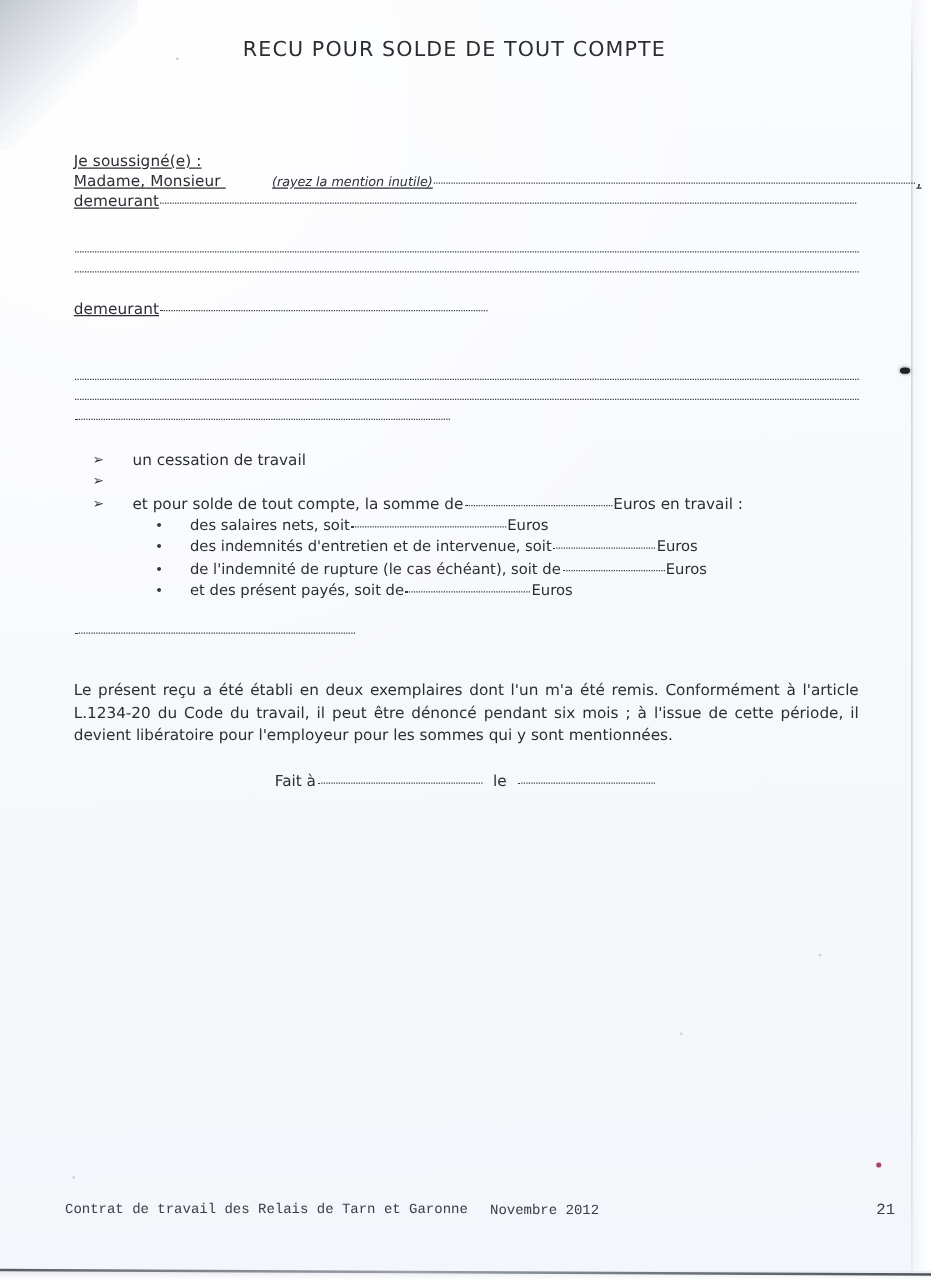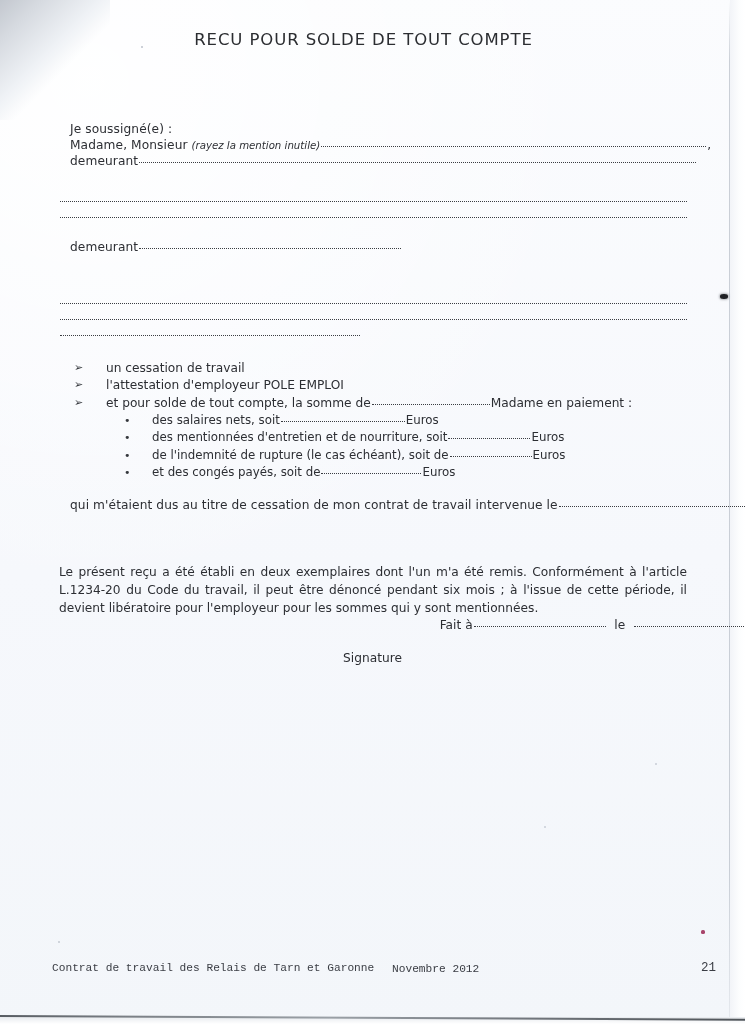--- a/index.html
+++ b/index.html
@@ -110,37 +110,39 @@
     text-align: center;
     font-family: "DejaVu Sans", sans-serif;
     font-size: 16.5px;
     letter-spacing: 0.9px;
     color: #2b2d31;
     white-space: nowrap;
   }
 
   .blk {
     position: absolute;
-    left: 70px;
+    left: 59px;
     font-size: 12.2px;
     line-height: 16px;
     color: #2c2e33;
     letter-spacing: 0.1px;
+    text-decoration: underline;
   }
 
   .line {
     white-space: nowrap;
     height: 16px;
     display: block;
   }
 
   .ital {
     font-style: italic;
     font-size: 10.2px;
     letter-spacing: 0;
+    margin-left: 37px;
   }
 
   
   .dots {
     display: inline-block;
     vertical-align: 2px;
     border-bottom: 1.1px dotted #3a3d42;
     height: 8px;
     margin: 0 1px;
   }
@@ -198,21 +200,20 @@
   }
 
   .para {
     position: absolute;
     left: 59px;
     width: 628px;
     font-size: 12.2px;
     line-height: 18px;
     color: #2c2e33;
     text-align: justify;
-    margin-top: 20px;
   }
 
   .center-line {
     position: absolute;
     width: 745px;
     left: 0;
     text-align: center;
     font-size: 12.2px;
     color: #2c2e33;
     white-space: nowrap;
@@ -266,58 +267,56 @@
     <div class="fullrow" style="top:307px;"><span class="dots"></span></div>
     <div class="fullrow" style="top:323px;"><span class="dots" style="width:300px;"></span></div>
 
     <div class="arrow-list">
       <div class="arrow-item">
         <span class="arrow-glyph">➢</span>
         <span>un cessation de travail</span>
       </div>
       <div class="arrow-item">
         <span class="arrow-glyph">➢</span>
-        <span>l'attestation d'employeur POLE EMPLOI</span>
       </div>
       <div class="arrow-item">
         <span class="arrow-glyph">➢</span>
-        <span>et pour solde de tout compte, la somme de</span><span class="dots" style="width:118px;"></span><span>Madame en paiement :</span>
+        <span>et pour solde de tout compte, la somme de</span><span class="dots" style="width:118px;"></span><span>Euros en travail :</span>
       </div>
     </div>
 
     <div class="dot-list">
       <div class="dot-item">
         <span class="dot-glyph">•</span>
         <span>des salaires nets, soit</span><span class="dots" style="width:124px;"></span><span>Euros</span>
       </div>
       <div class="dot-item">
         <span class="dot-glyph">•</span>
-        <span>des mentionnées d'entretien et de nourriture, soit</span><span class="dots" style="width:82px;"></span><span>Euros</span>
+        <span>des indemnités d'entretien et de intervenue, soit</span><span class="dots" style="width:82px;"></span><span>Euros</span>
       </div>
       <div class="dot-item">
         <span class="dot-glyph">•</span>
         <span>de l'indemnité de rupture (le cas échéant), soit de</span><span class="dots" style="width:82px;"></span><span>Euros</span>
       </div>
       <div class="dot-item">
         <span class="dot-glyph">•</span>
-        <span>et des congés payés, soit de</span><span class="dots" style="width:100px;"></span><span>Euros</span>
+        <span>et des présent payés, soit de</span><span class="dots" style="width:100px;"></span><span>Euros</span>
       </div>
     </div>
 
     <div class="blk" style="top:497px;">
-      <span class="line"><span>qui m'étaient dus au titre de cessation de mon contrat de travail intervenue le</span><span class="dots" style="width:224px;"></span></span>
+      <span class="line"><span class="dots" style="width:224px;"></span></span>
     </div>
 
     <div class="para" style="top:543px;">Le présent reçu a été établi en deux exemplaires dont l'un m'a été remis. Conformément à l'article L.1234-20 du Code du travail, il peut être dénoncé pendant six mois ; à l'issue de cette période, il devient libératoire pour l'employeur pour les sommes qui y sont mentionnées.</div>
 
-    <div class="center-line" style="top:618px;text-align:right;">
+    <div class="center-line" style="top:618px;">
       <span>Fait à</span><span class="dots" style="width:132px;"></span>&nbsp;&nbsp;<span>le</span>&nbsp;&nbsp;<span class="dots" style="width:110px;"></span>
     </div>
 
-    <div class="center-line" style="top:651px;">Signature</div>
 
 
     <div class="footer" id="footer-left">Contrat de travail des Relais de Tarn et Garonne</div>
     <div class="footer" id="footer-mid">Novembre 2012</div>
     <div class="footer" id="footer-right">21</div>
 
   </div>
 </div>
 
 </body></html>

